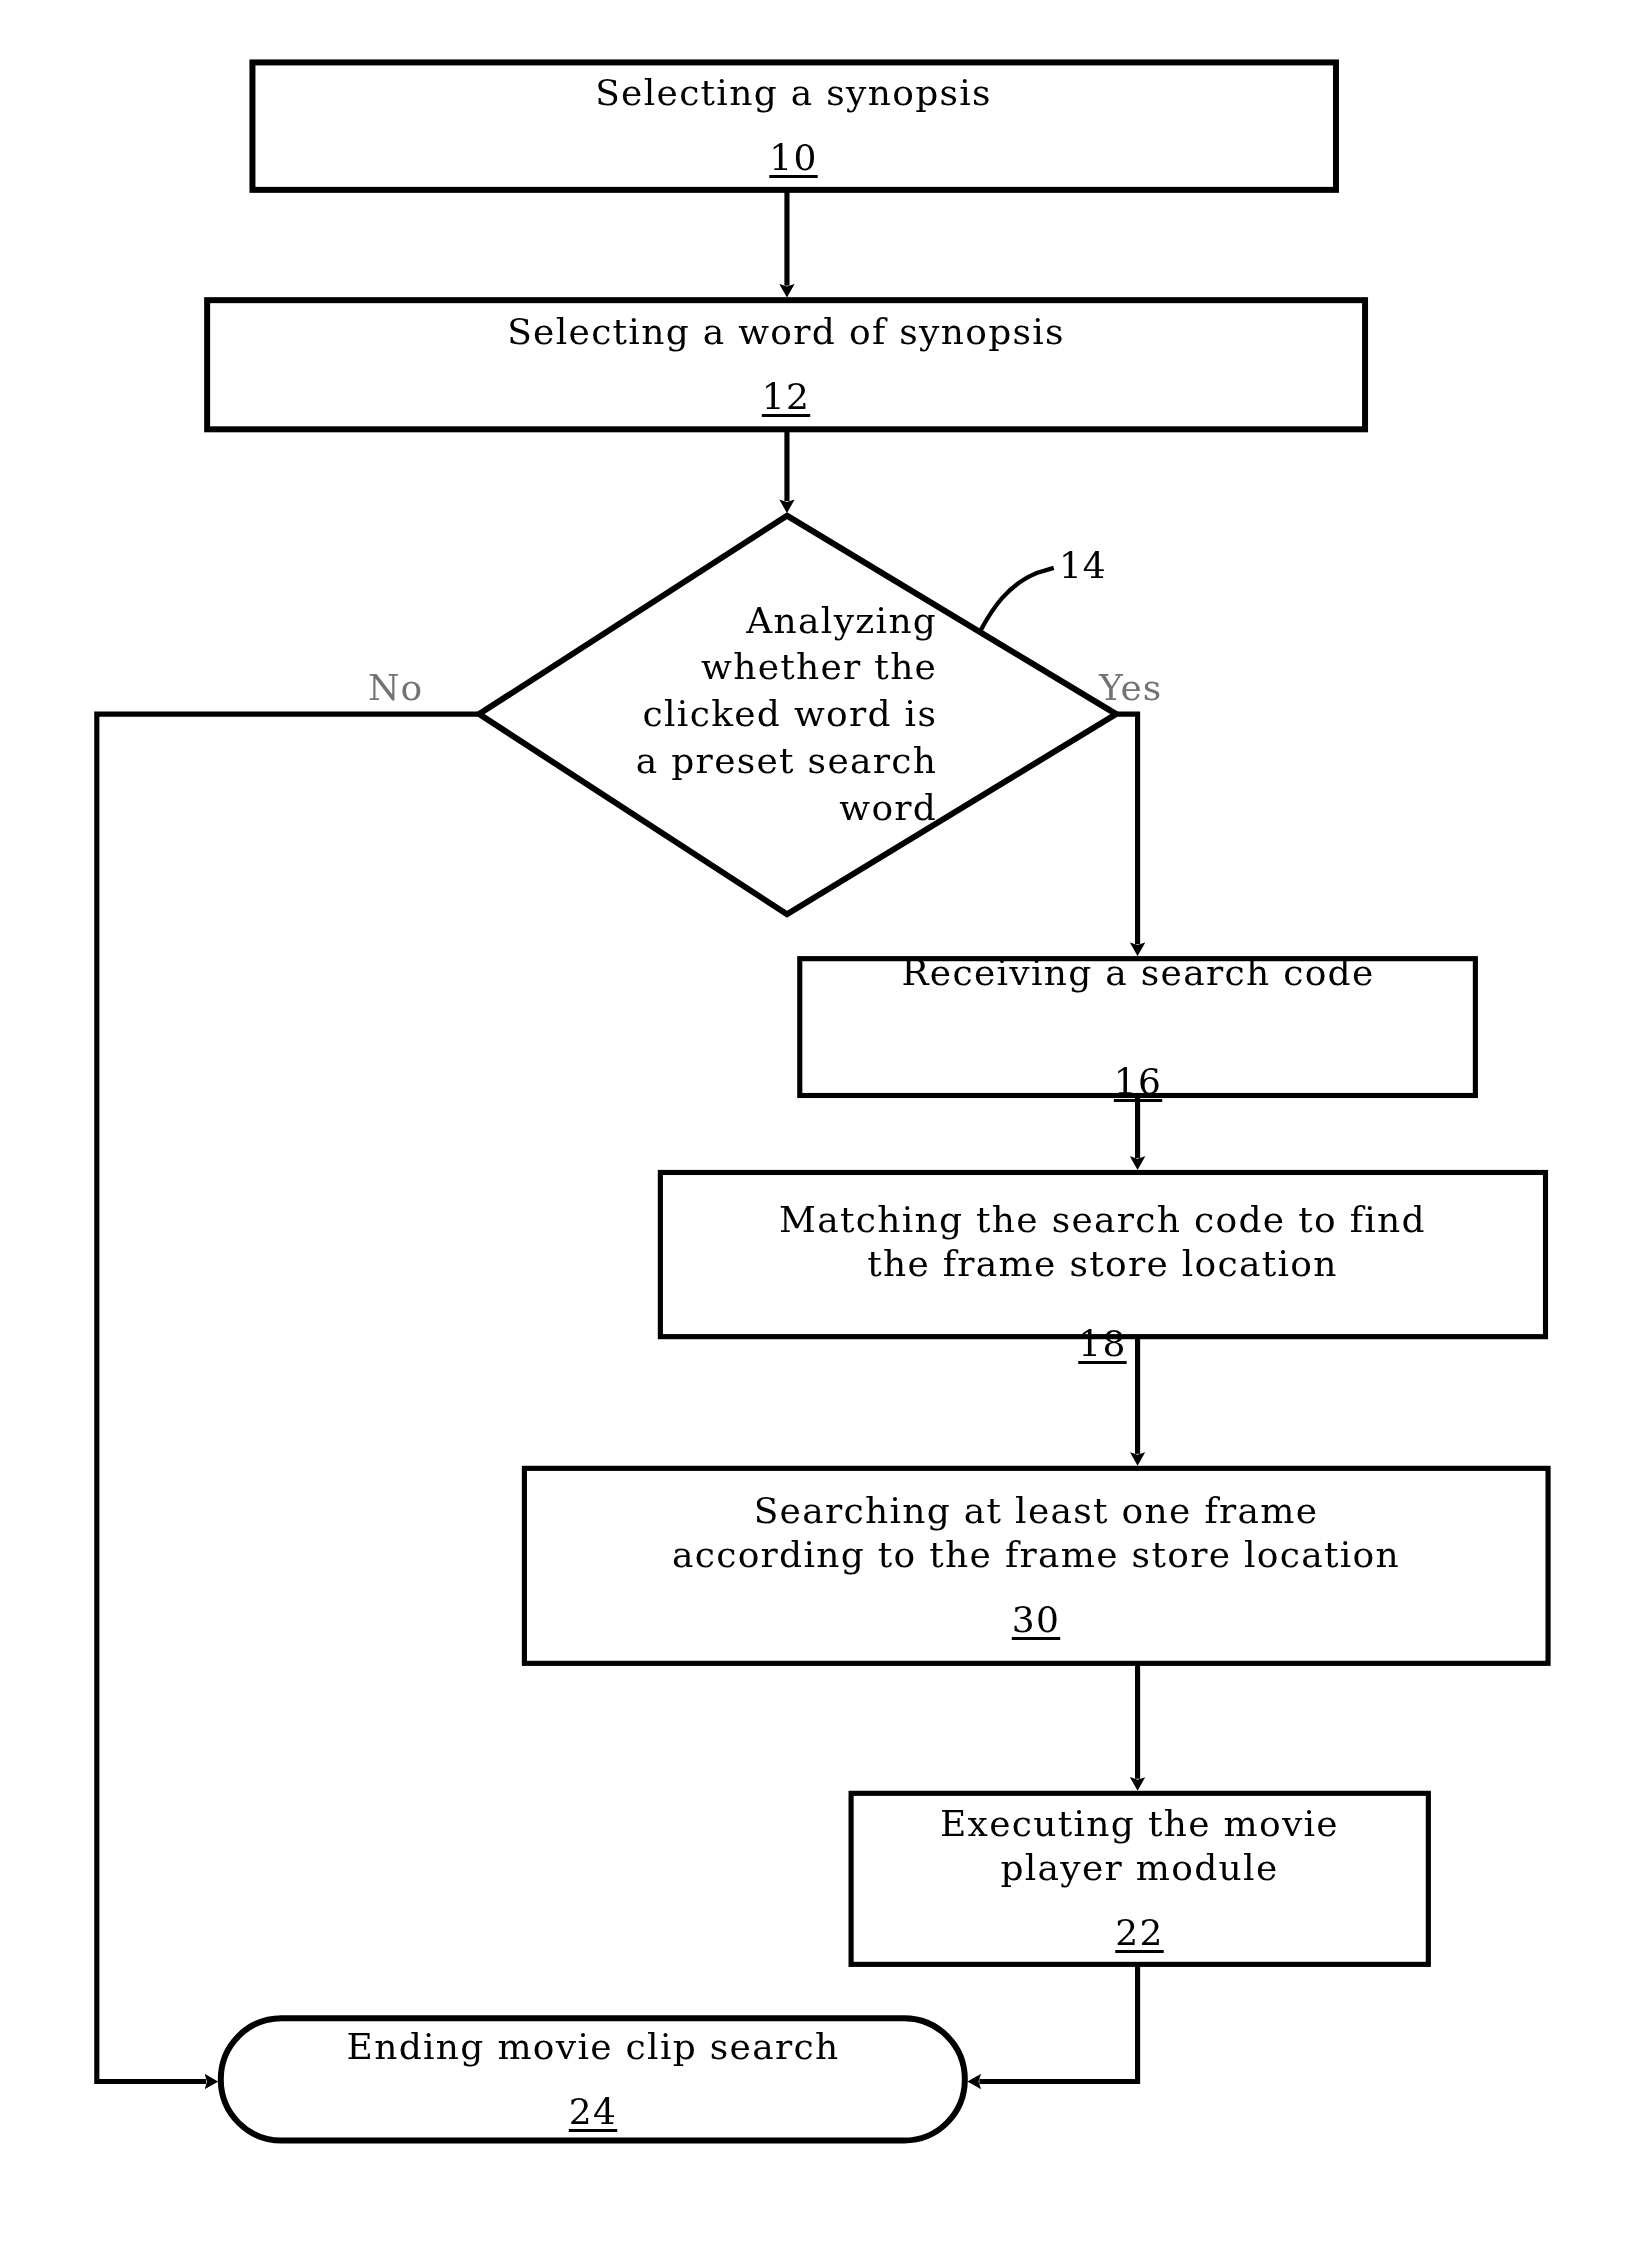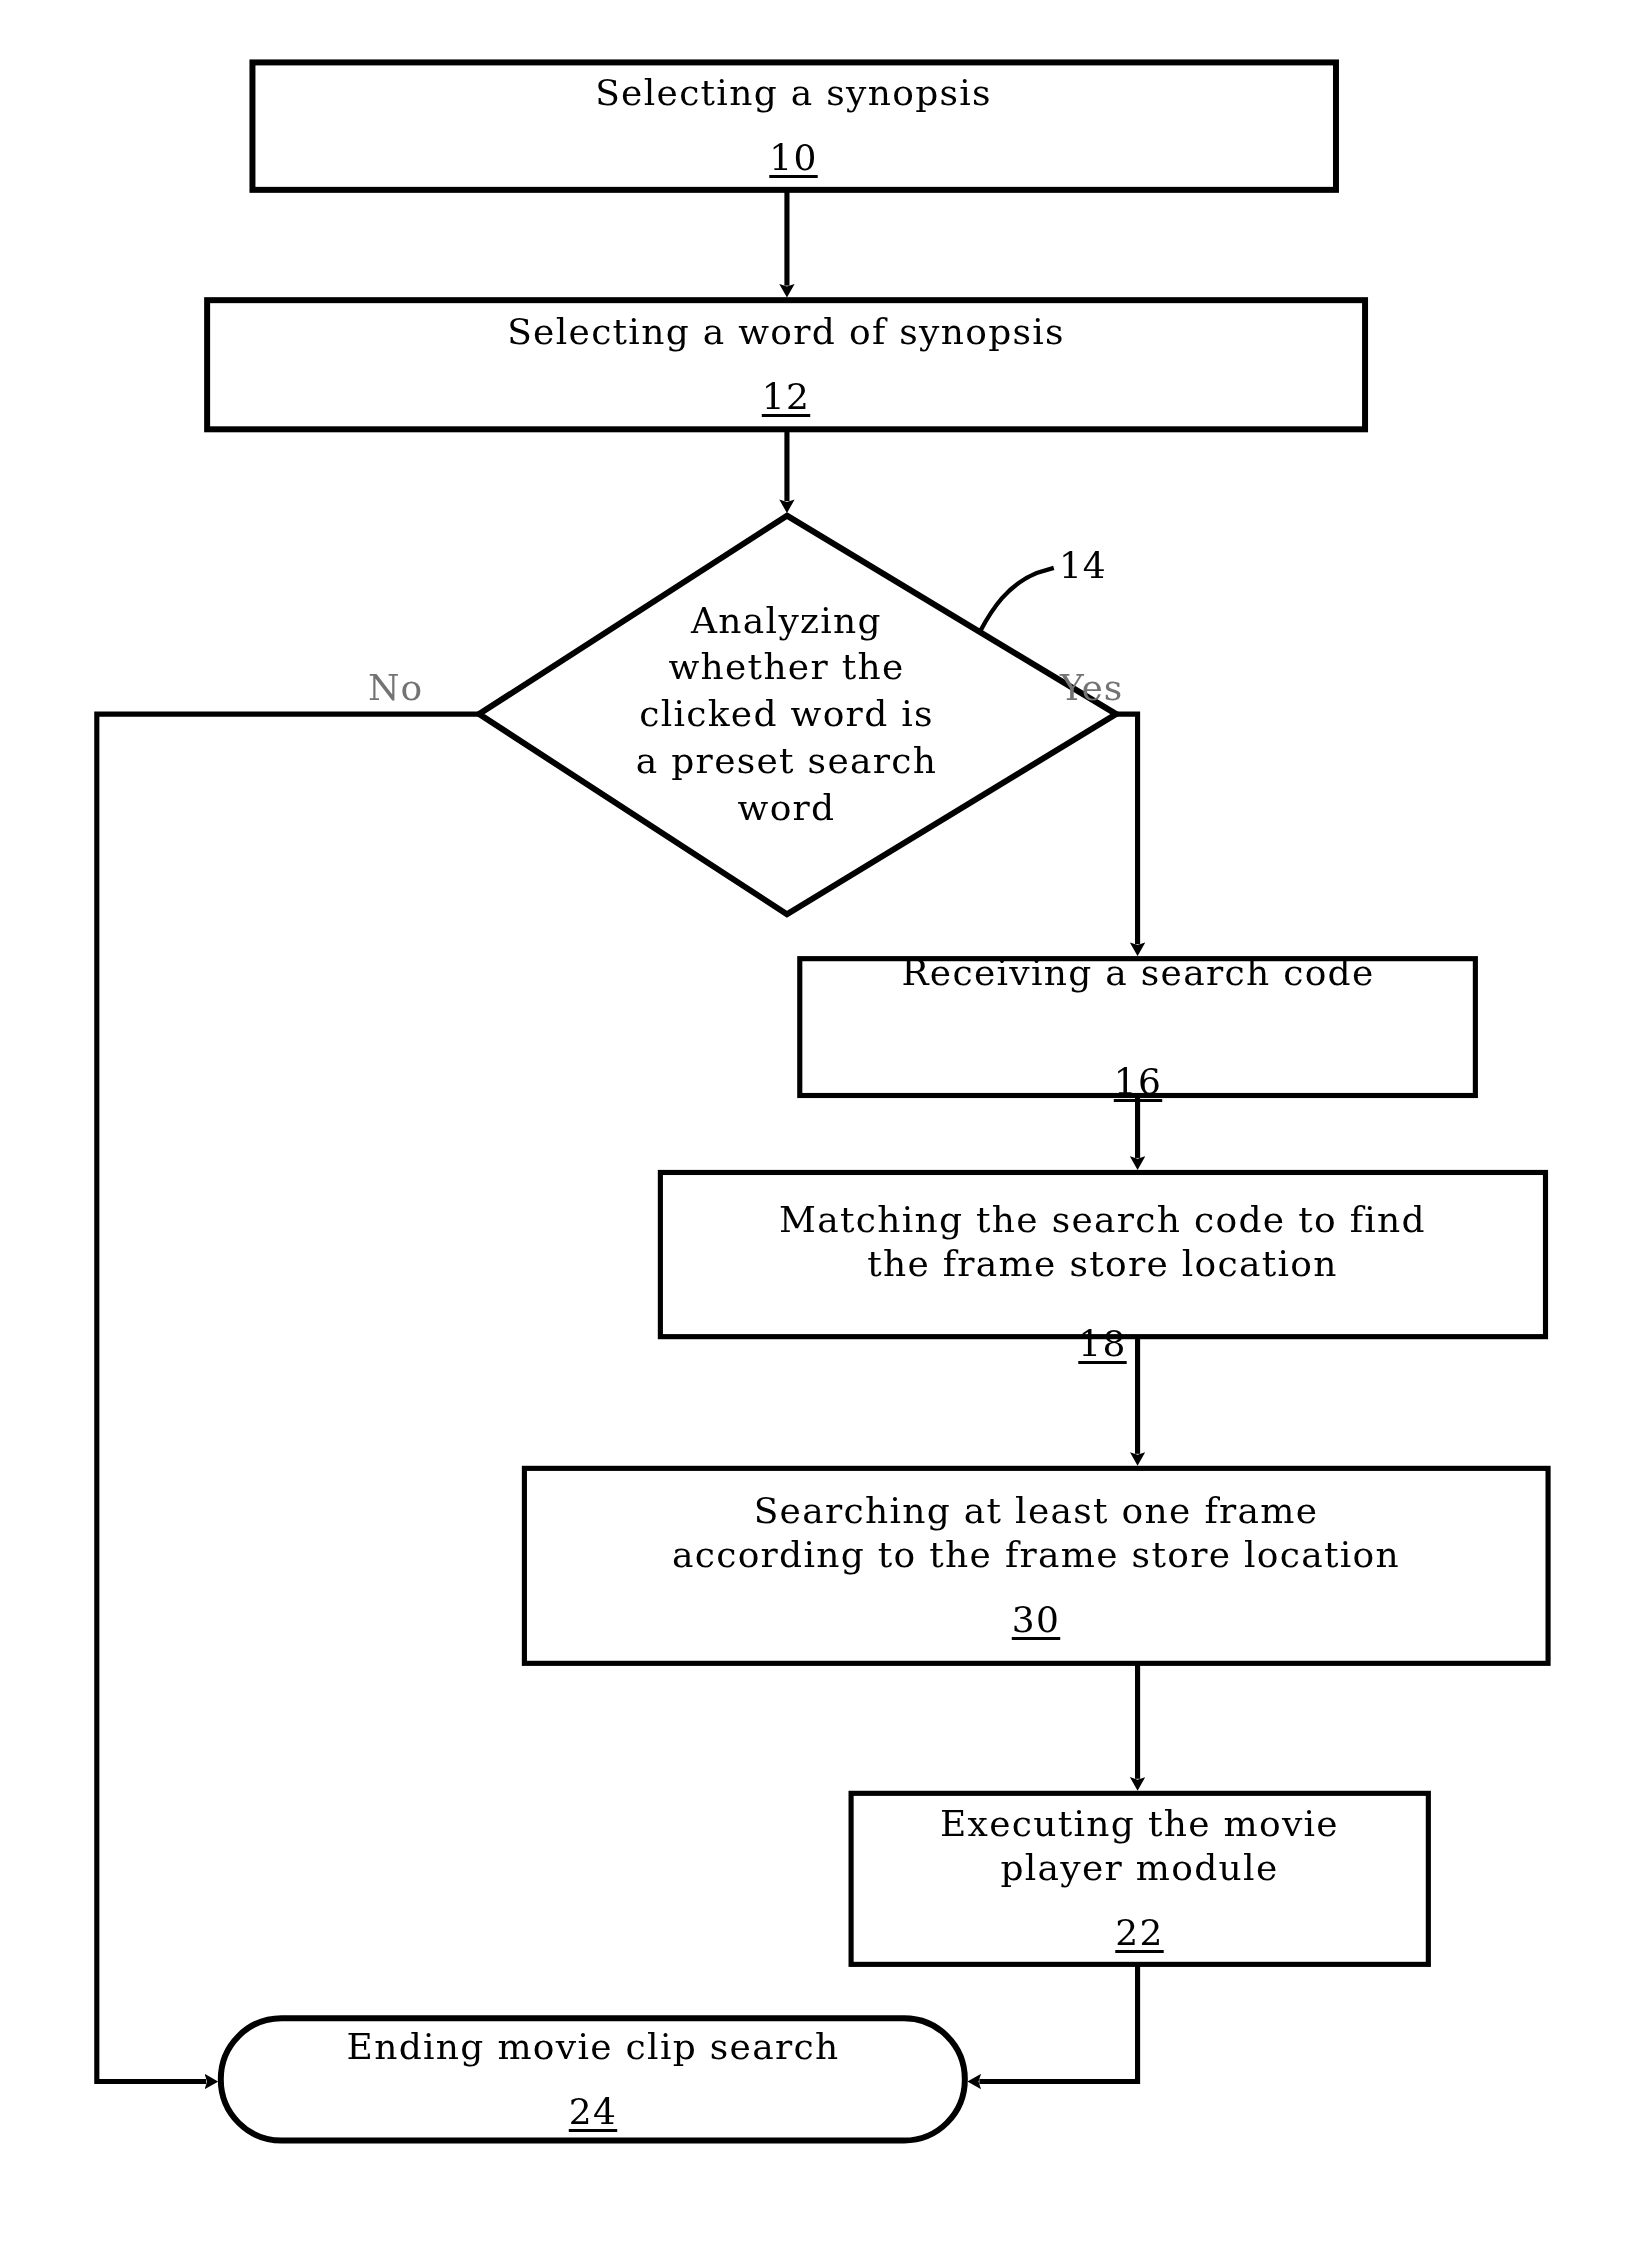--- a/index.html
+++ b/index.html
@@ -58,20 +58,21 @@
   }
   .callout-label {
     position: absolute;
     font-family: "DejaVu Serif", serif;
     font-size: 36px;
     color: #000000;
     letter-spacing: 0.9px;
   }
   .diamond-text {
     line-height: 1.30;
+    text-align: right;
   }
 </style>
 </head>
 <body>
 
 <div id="figure">
 
   <svg id="flow-svg" viewBox="0 0 1929 2631">
     <defs>
       <marker id="arrow" markerWidth="16" markerHeight="18" refX="2" refY="9" orient="auto" markerUnits="userSpaceOnUse">
@@ -155,18 +156,18 @@
     <span class="node-ref">22</span>
   </div>
 
   <div class="node-text" style="left:221px; top:2018px; width:744px; height:122px;">
     <span class="node-label">Ending movie clip search</span>
     <span class="node-ref">24</span>
   </div>
 
   <span class="edge-label" style="left:368px; top:667px;">No</span>
 
-  <span class="edge-label" style="left:1060px; top:667px;">Yes</span>
+  <span class="edge-label" style="left:1099px; top:667px;">Yes</span>
 
   <span class="callout-label" style="left:1059px; top:545px;">14</span>
 
 </div>
 
 
 </body></html>

